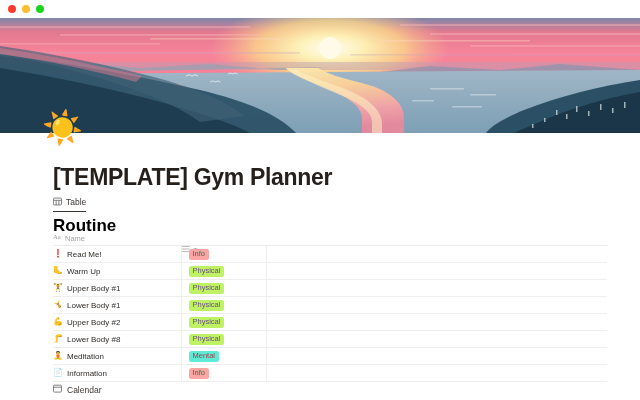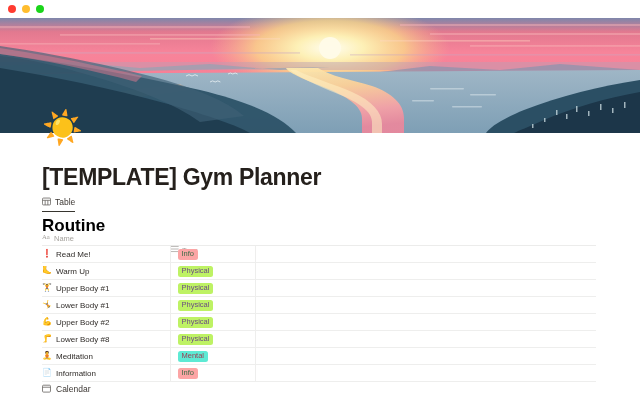--- a/index.html
+++ b/index.html
@@ -64,21 +64,21 @@
     height: 40px;
     font-size: 33px;
     line-height: 40px;
     text-align: center;
     z-index: 5;
   }
 
   
   .content {
     position: absolute;
-    top: 133px; left: 0;
+    top: 133px; left: 11px;
     width: 508px;
     height: 267px;
     background: #ffffff;
     padding-left: 35px;
   }
   .page-title {
     position: absolute;
     left: 42px;
     top: 31px;
     font-size: 23px;
@@ -194,21 +194,21 @@
   .tag-info     { background: #fca5a5; color: #3b6b45; }
   .tag-physical { background: #bef264; color: #6b4d83; }
   .tag-mental   { background: #5eead4; color: #9e3b50; }
 
   
   .calendar-link {
     position: absolute;
     left: 42px;
     top: 251px;
     display: flex;
-    align-items: flex-start;
+    align-items: center;
     gap: 5px;
     font-size: 8.5px;
     color: #3c3733;
   }
 </style>
 </head>
 <body>
 
 <div class="window">
 

